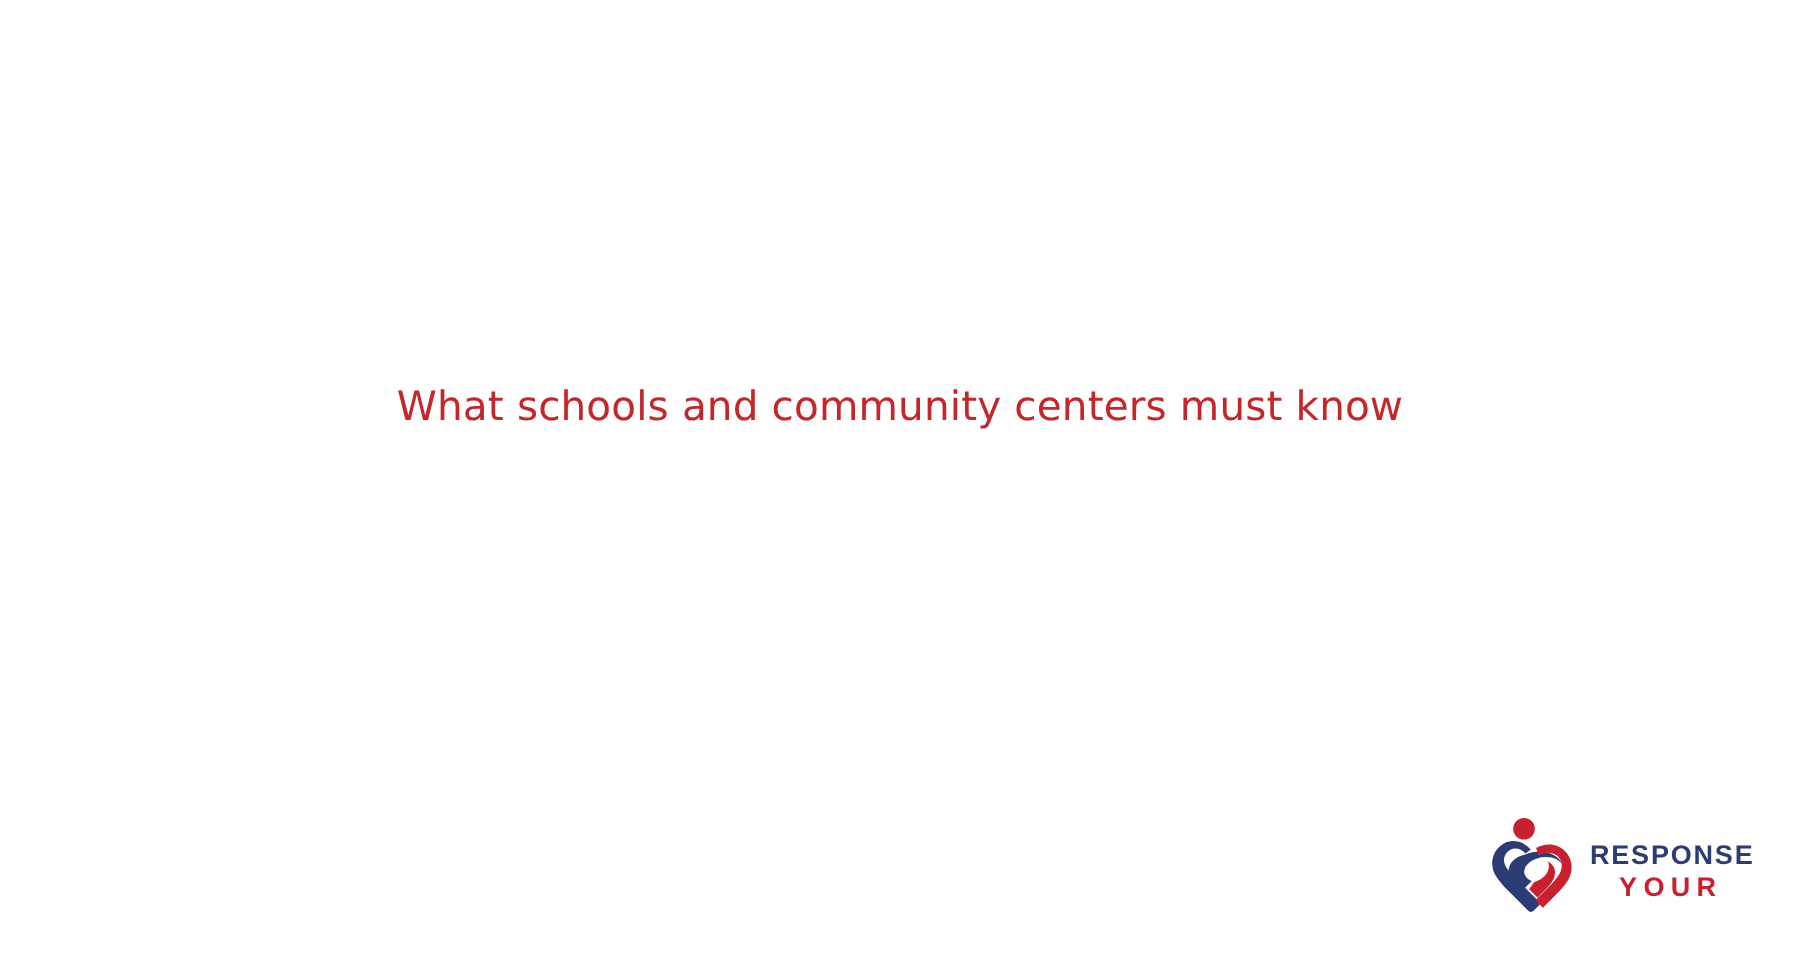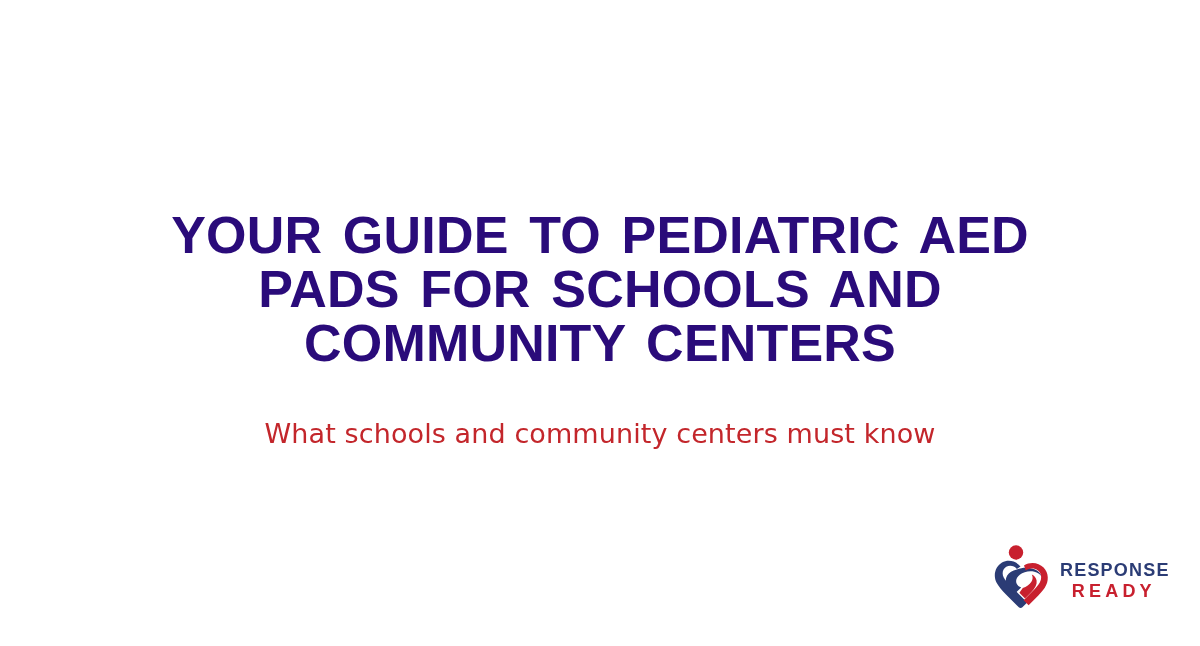--- a/index.html
+++ b/index.html
@@ -101,21 +101,20 @@
     text-align: center;
     padding-right: 2px;
   }
 </style>
 </head>
 <body>
 
 <div class="slide">
 
   <div class="title-block">
-    <h1 class="slide-title">YOUR GUIDE TO PEDIATRIC AED PADS FOR SCHOOLS AND COMMUNITY CENTERS</h1>
     <p class="slide-subtitle">What schools and community centers must know</p>
   </div>
 
   <div class="logo">
     <svg class="logo-mark" viewBox="0 0 58 70" aria-hidden="true">
 
       <circle cx="24" cy="8.5" r="7.2" fill="#C8202E"></circle>
 
       <path d="M28.5,22.5
                C24.0,16.8 16.0,15.0 10.0,18.6
@@ -160,17 +159,17 @@
                C40.9,35.3 41.0,32.6 39.8,30.4
                C42.4,31.6 44.2,33.8 44.6,36.4
                C45.2,40.2 43.2,44.2 39.2,48.2
                L33.0,54.4
                L27.4,48.8
                Z" fill="#C8202E"></path>
     </svg>
 
     <div class="logo-wordmark">
       <span class="logo-word-response">RESPONSE</span>
-      <span class="logo-word-ready">READY</span>
+      <span class="logo-word-ready">YOUR</span>
     </div>
   </div>
 
 </div>
 
 </body></html>

